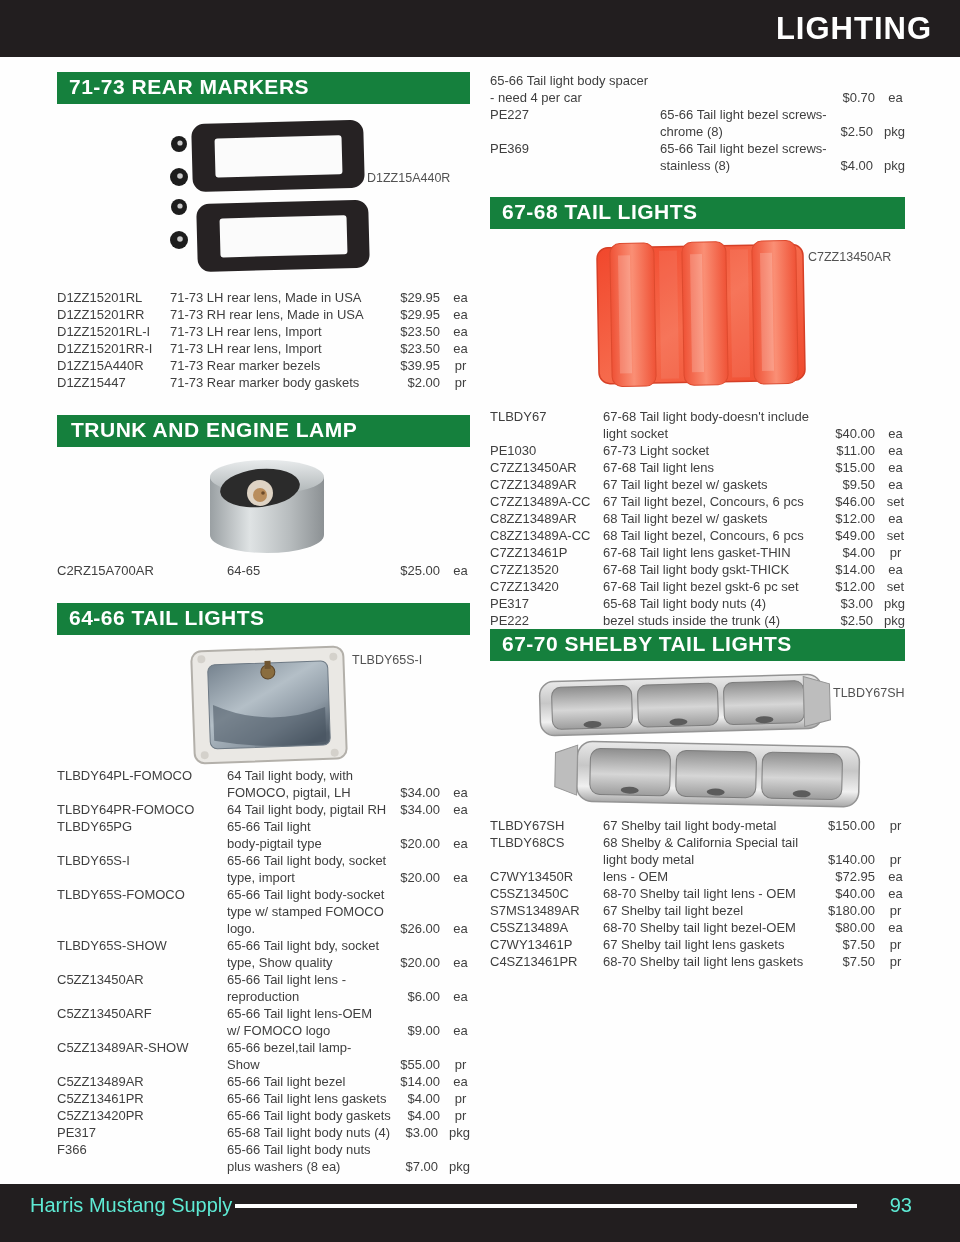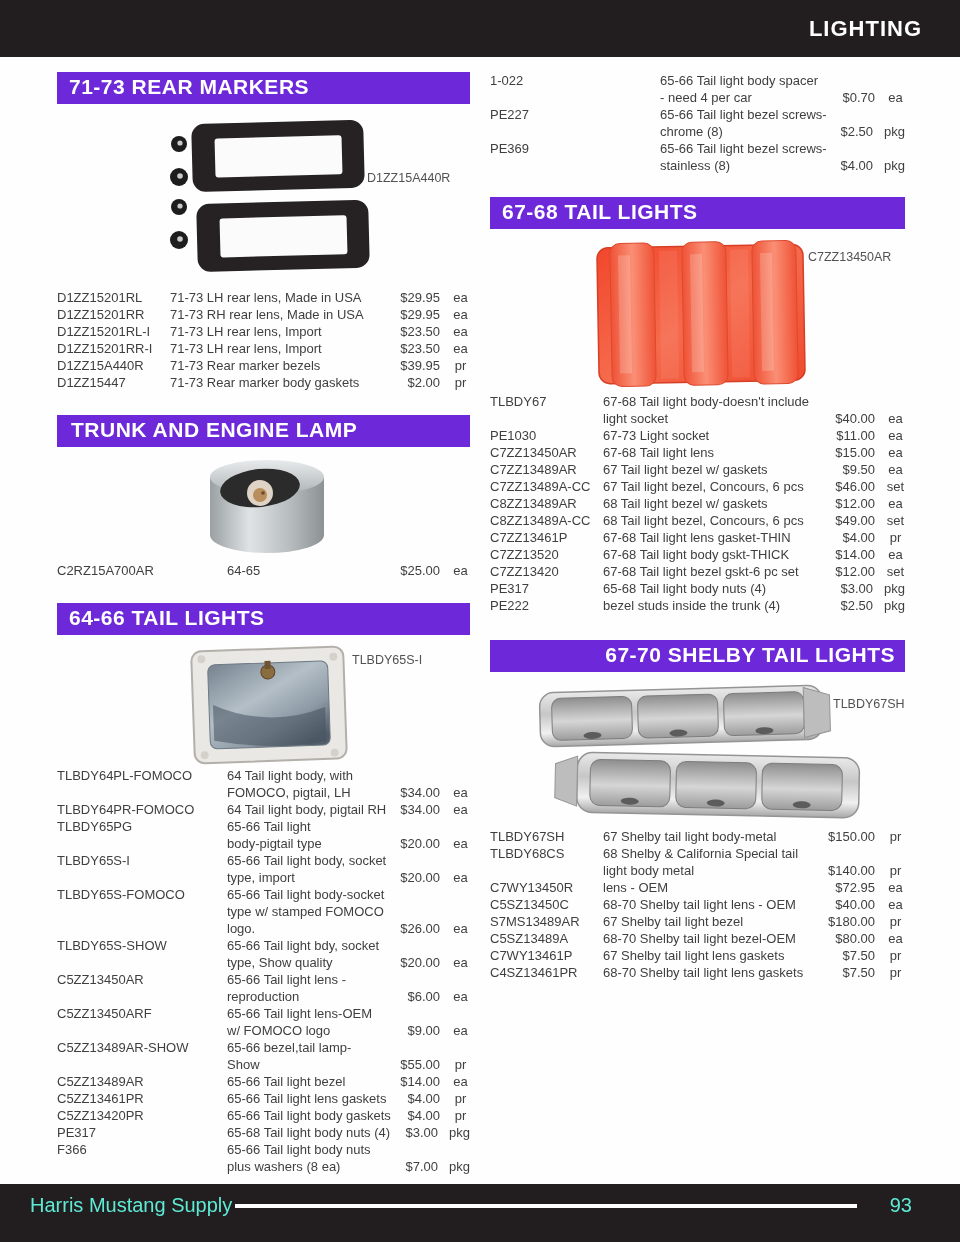--- a/index.html
+++ b/index.html
@@ -1,24 +1,24 @@
 <!DOCTYPE html>
 <html><head>
 <meta charset="utf-8">
 <style>
   html,body{margin:0;padding:0;background:#e8e8e8;}
   .page{position:relative;width:960px;height:1242px;background:#fefefe;overflow:hidden;
         font-family:"Liberation Sans",sans-serif;color:#3f3f3f;}
   .banner{position:absolute;top:0;left:0;width:960px;height:57px;background:#221e1f;color:#fff;
           display:flex;align-items:center;justify-content:flex-end;box-sizing:border-box;
-          padding-right:38px;font-size:22px;font-weight:bold;letter-spacing:1px;}
+          padding-right:28px;font-size:31px;font-weight:bold;letter-spacing:1px;}
   .col{position:absolute;top:72px;}
   .col-left{left:57px;width:413px;}
   .col-right{left:490px;width:415px;}
-  .sec-header{background:#6d28d9;color:#fff;font-size:21px;font-weight:bold;letter-spacing:.5px;
+  .sec-header{background:#15803d;color:#fff;font-size:21px;font-weight:bold;letter-spacing:.5px;
               padding:3px 10px 5px 12px;box-sizing:border-box;width:100%;}
   .imgwrap{position:relative;width:100%;}
   .img-label{position:absolute;font-size:12.5px;color:#525252;white-space:nowrap;}
   
   .ptable{width:100%;font-size:13px;line-height:17px;color:#3f3f3f;}
   .prow{display:flex;}
   .c-part{flex:0 0 auto;white-space:nowrap;}
   .pw113 .c-part{width:113px;}
   .pw170 .c-part{width:170px;}
   .c-lines{flex:1 1 auto;min-width:0;}
@@ -350,21 +350,20 @@
           </div>
         </div>
       </div>
 
   </div>
 
   <div class="col col-right">
 
     <div class="ptable pw170">
         <div class="prow">
-          <div class="c-part">1-022</div>
           <div class="c-lines">
             <div class="dline">65-66 Tail light body spacer</div>
             <div class="dline last">
               <span class="ltext">- need 4 per car</span>
               <span class="price">$0.70</span>
               <span class="unit">ea</span>
             </div>
           </div>
         </div>
         <div class="prow">
@@ -415,21 +414,21 @@
           <rect x="129" y="14" width="12" height="118" fill="#ffffff" opacity="0.18"></rect>
           <rect x="201" y="14" width="12" height="118" fill="#ffffff" opacity="0.18"></rect>
           <rect x="271" y="14" width="12" height="118" fill="#ffffff" opacity="0.18"></rect>
           <rect x="170" y="10" width="18" height="128" fill="#ffffff" opacity="0.08"></rect>
           <rect x="241" y="10" width="18" height="128" fill="#ffffff" opacity="0.08"></rect>
         </g>
       </svg>
       <span class="img-label" style="left:318px;top:10px;">C7ZZ13450AR</span>
     </div>
 
-    <div class="ptable pw113" style="margin-top:5px;">
+    <div class="ptable pw113" style="margin-top:20px;">
         <div class="prow">
           <div class="c-part">TLBDY67</div>
           <div class="c-lines">
             <div class="dline">67-68 Tail light body-doesn't include</div>
             <div class="dline last">
               <span class="ltext">light socket</span>
               <span class="price">$40.00</span>
               <span class="unit">ea</span>
             </div>
           </div>
@@ -539,21 +538,21 @@
           <div class="c-lines">
             <div class="dline last">
               <span class="ltext">bezel studs inside the trunk (4)</span>
               <span class="price">$2.50</span>
               <span class="unit">pkg</span>
             </div>
           </div>
         </div>
       </div>
 
-    <div class="sec-header" style="margin-top:26px;text-align:right;">67-70 SHELBY TAIL LIGHTS</div>
+    <div class="sec-header" style="">67-70 SHELBY TAIL LIGHTS</div>
 
     <div class="imgwrap" style="height:142px;margin-top:11px;">
       <svg width="415" height="142" viewBox="0 0 415 142">
         <defs>
           <linearGradient id="chrome" x1="0" y1="0" x2="0" y2="1">
             <stop offset="0" stop-color="#e9e9e9"></stop>
               <stop offset="0.4" stop-color="#c7c7c7"></stop>
             <stop offset="0.75" stop-color="#f0f0f0"></stop>
               <stop offset="1" stop-color="#a8a8a8"></stop>
           </linearGradient>

